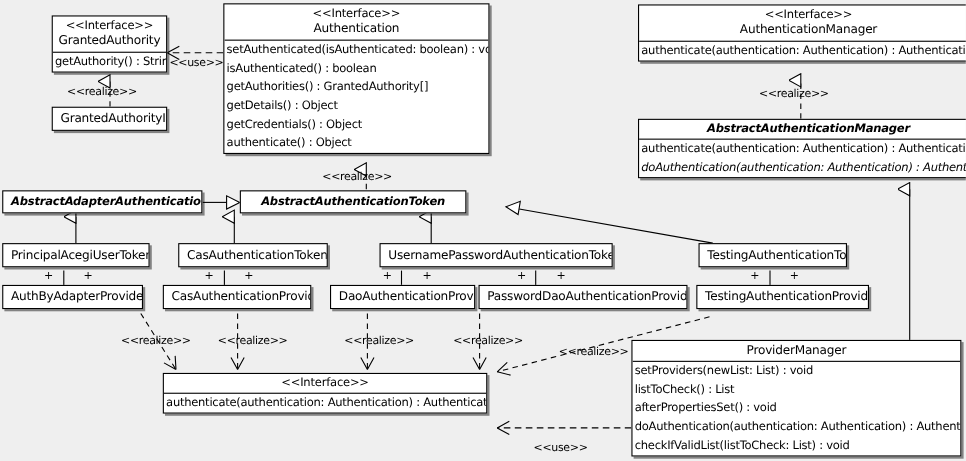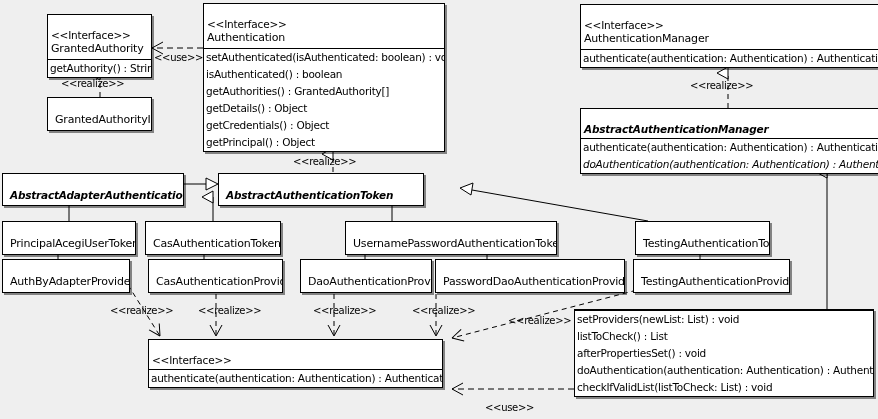--- a/index.html
+++ b/index.html
@@ -28,22 +28,22 @@
   }
   .uml-box {
     position: absolute;
     background: #ffffff;
     border: 1px solid #000000;
     box-shadow: 2px 2px 0 0 rgba(0,0,0,0.45);
     z-index: 3;
     overflow: hidden;
   }
   .uml-head {
-    text-align: left;
-    padding: 14px 3px 2px 3px;
+    text-align: center;
+    padding: 2px 3px 2px 3px;
     line-height: 1.28;
     white-space: nowrap;
   }
   .stereo {
     display: block;
     font-size: 10.5px;
     color: #000;
     letter-spacing: -0.2px;
   }
   .cname {
@@ -206,21 +206,21 @@
       <span class="stereo">&lt;&lt;Interface&gt;&gt;</span>
       <span class="cname">Authentication</span>
     </div>
     <div class="uml-sep"></div>
     <div class="uml-ops">
       <div class="op">setAuthenticated(isAuthenticated: boolean) : void</div>
       <div class="op">isAuthenticated() : boolean</div>
       <div class="op">getAuthorities() : GrantedAuthority[]</div>
       <div class="op">getDetails() : Object</div>
       <div class="op">getCredentials() : Object</div>
-      <div class="op">getPrincipal() : Object</div>
+      <div class="op">authenticate() : Object</div>
     </div>
   </div>
 
   <div class="uml-box" style="left:580px; top:4px; width:310px;">
     <div class="uml-head">
       <span class="stereo">&lt;&lt;Interface&gt;&gt;</span>
       <span class="cname">AuthenticationManager</span>
     </div>
     <div class="uml-sep"></div>
     <div class="uml-ops">
@@ -250,21 +250,21 @@
       <span class="cname abstract">AbstractAuthenticationToken</span>
     </div>
   </div>
 
   <div class="uml-box compact" style="left:2px; top:221px; width:134px;">
     <div class="uml-head">
       <span class="cname">PrincipalAcegiUserToken</span>
     </div>
   </div>
 
-  <div class="uml-box compact" style="left:145px; top:221px; width:136px;">
+  <div class="uml-box compact" style="left:162px; top:221px; width:136px;">
     <div class="uml-head">
       <span class="cname">CasAuthenticationToken</span>
     </div>
   </div>
 
   <div class="uml-box compact" style="left:345px; top:221px; width:212px;">
     <div class="uml-head">
       <span class="cname">UsernamePasswordAuthenticationToken</span>
     </div>
   </div>
@@ -309,20 +309,23 @@
     <div class="uml-head">
       <span class="stereo">&lt;&lt;Interface&gt;&gt;</span>
     </div>
     <div class="uml-sep"></div>
     <div class="uml-ops">
       <div class="op">authenticate(authentication: Authentication) : Authentication</div>
     </div>
   </div>
 
   <div class="uml-box" style="left:574px; top:309px; width:300px;">
+    <div class="uml-head">
+      <span class="cname">ProviderManager</span>
+    </div>
     <div class="uml-sep"></div>
     <div class="uml-ops">
       <div class="op">setProviders(newList: List) : void</div>
       <div class="op">listToCheck() : List</div>
       <div class="op">afterPropertiesSet() : void</div>
       <div class="op">doAuthentication(authentication: Authentication) : Authentication</div>
       <div class="op">checkIfValidList(listToCheck: List) : void</div>
     </div>
   </div>
 

